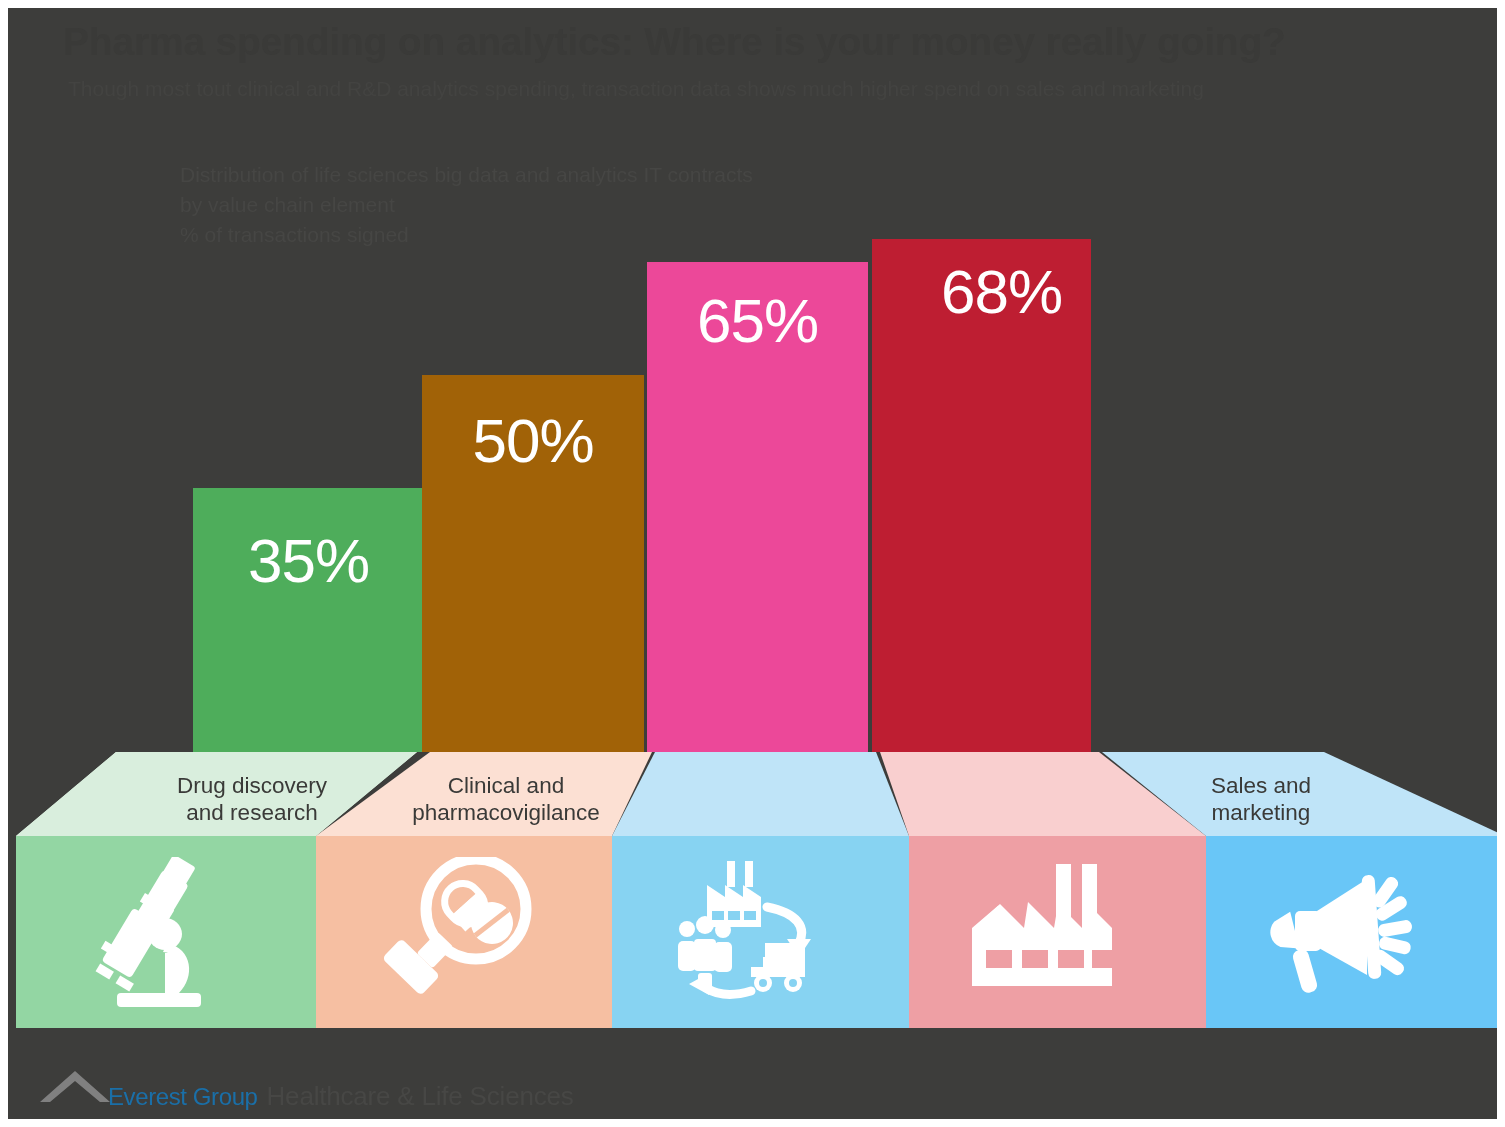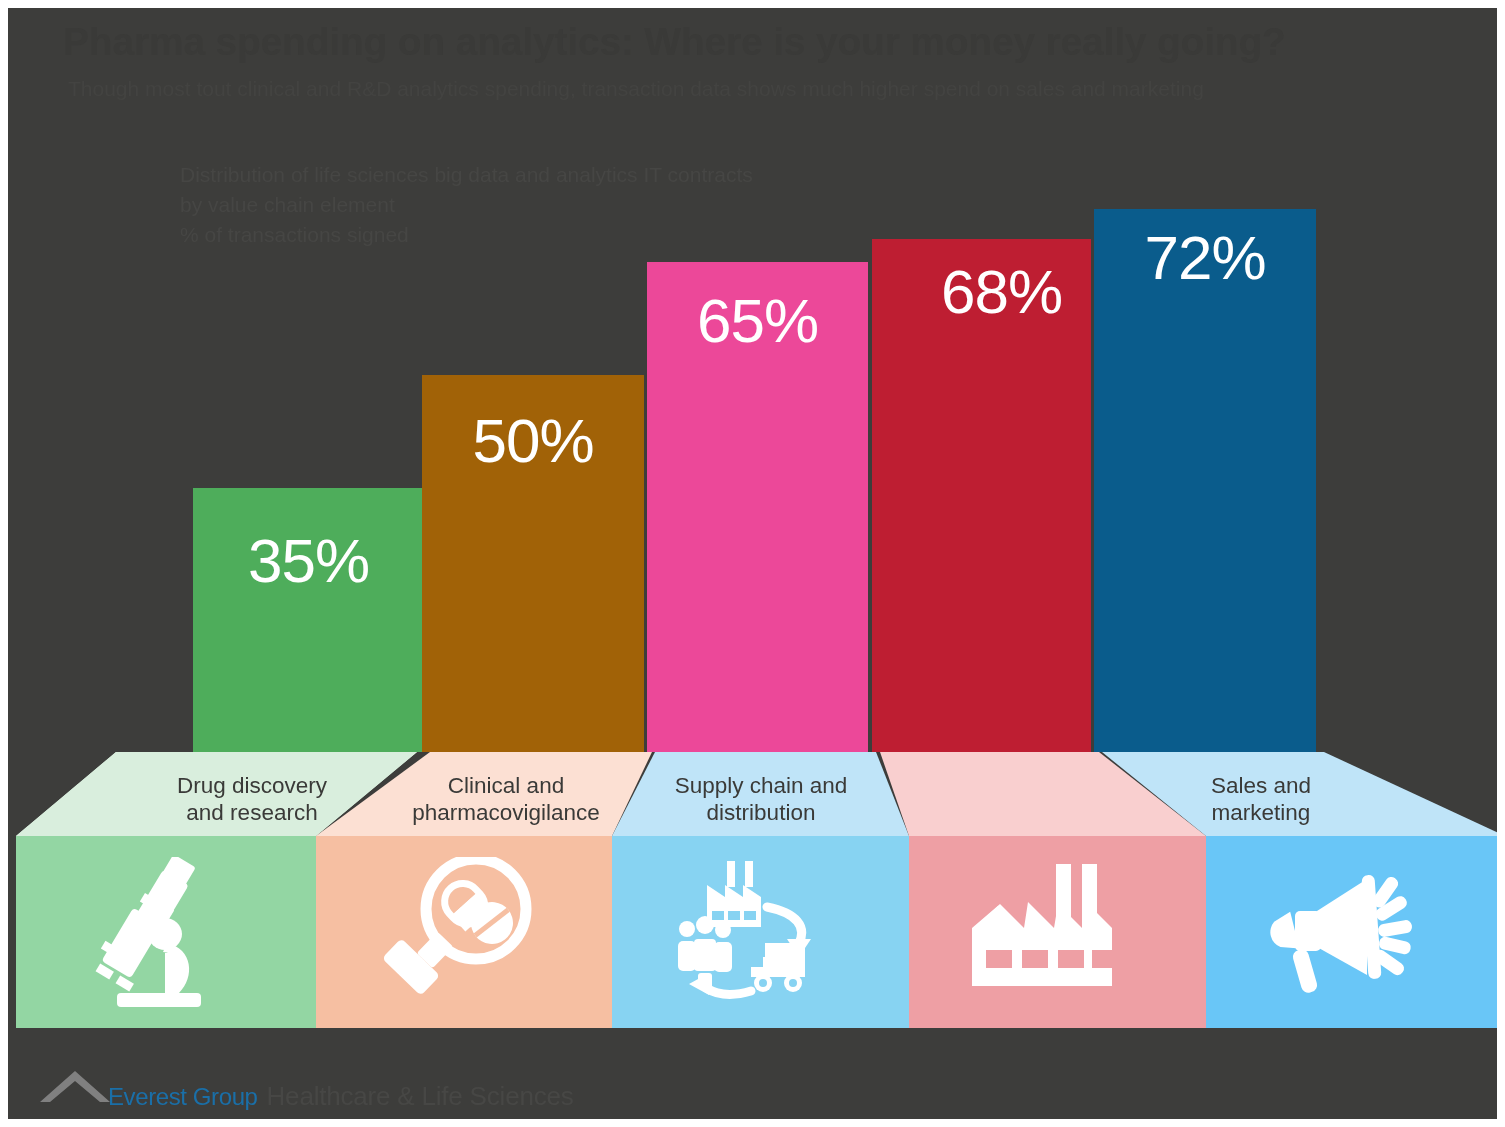--- a/index.html
+++ b/index.html
@@ -175,23 +175,20 @@
       </div>
 
       <div class="bar" style="left:639px; width:221px; height:490px; background:#ec4899;">
         <div class="bar-value" style="top:28px;">65%</div>
       </div>
 
       <div class="bar" style="left:864px; width:219px; height:513px; background:#BE1E32;">
         <div class="bar-value" style="top:22px;margin-left:20px;">68%</div>
       </div>
 
-      <div class="bar" style="left:1086px; width:222px; height:543px; background:#0A5C8C;">
-        <div class="bar-value" style="top:18px;">72%</div>
-      </div>
     </div>
 
     <div id="pedestal">
       <svg width="1489" height="290" viewBox="0 0 1489 290" xmlns="http://www.w3.org/2000/svg">
 
         <polygon points="185,8 401,8 300,92 0,92 0,92 100,8" fill="#D9EEDD"></polygon>
         <polygon points="100,8 401,8 300,92 0,92" fill="#D9EEDD"></polygon>
         <polygon points="414,8 636,8 596,92 300,92" fill="#FCE0D3"></polygon>
         <polygon points="639,8 860,8 893,92 596,92" fill="#BFE4F8"></polygon>
         <polygon points="864,8 1083,8 1190,92 893,92" fill="#F9CFCF"></polygon>
@@ -204,24 +201,20 @@
         <rect x="1190" y="92" width="299" height="192" fill="#69C6F7"></rect>
       </svg>
 
       <div class="ped-label" style="left:96px; top:28px; width:280px;">
         <span>Drug discovery</span><br>
         <span>and research</span>
       </div>
       <div class="ped-label" style="left:345px; top:28px; width:290px;">
         <span>Clinical and</span><br>
         <span>pharmacovigilance</span>
-      </div>
-      <div class="ped-label" style="left:600px; top:28px; width:290px;">
-        <span>Supply chain and</span><br>
-        <span>distribution</span>
       </div>
       <div class="ped-label" style="left:1100px; top:28px; width:290px;">
         <span>Sales and</span><br>
         <span>marketing</span>
       </div>
     </div>
 
     <div class="icon-cell" style="left:0px; width:300px;">
       <span>
         <svg width="130" height="150" viewBox="0 0 130 150" xmlns="http://www.w3.org/2000/svg" fill="#ffffff">

